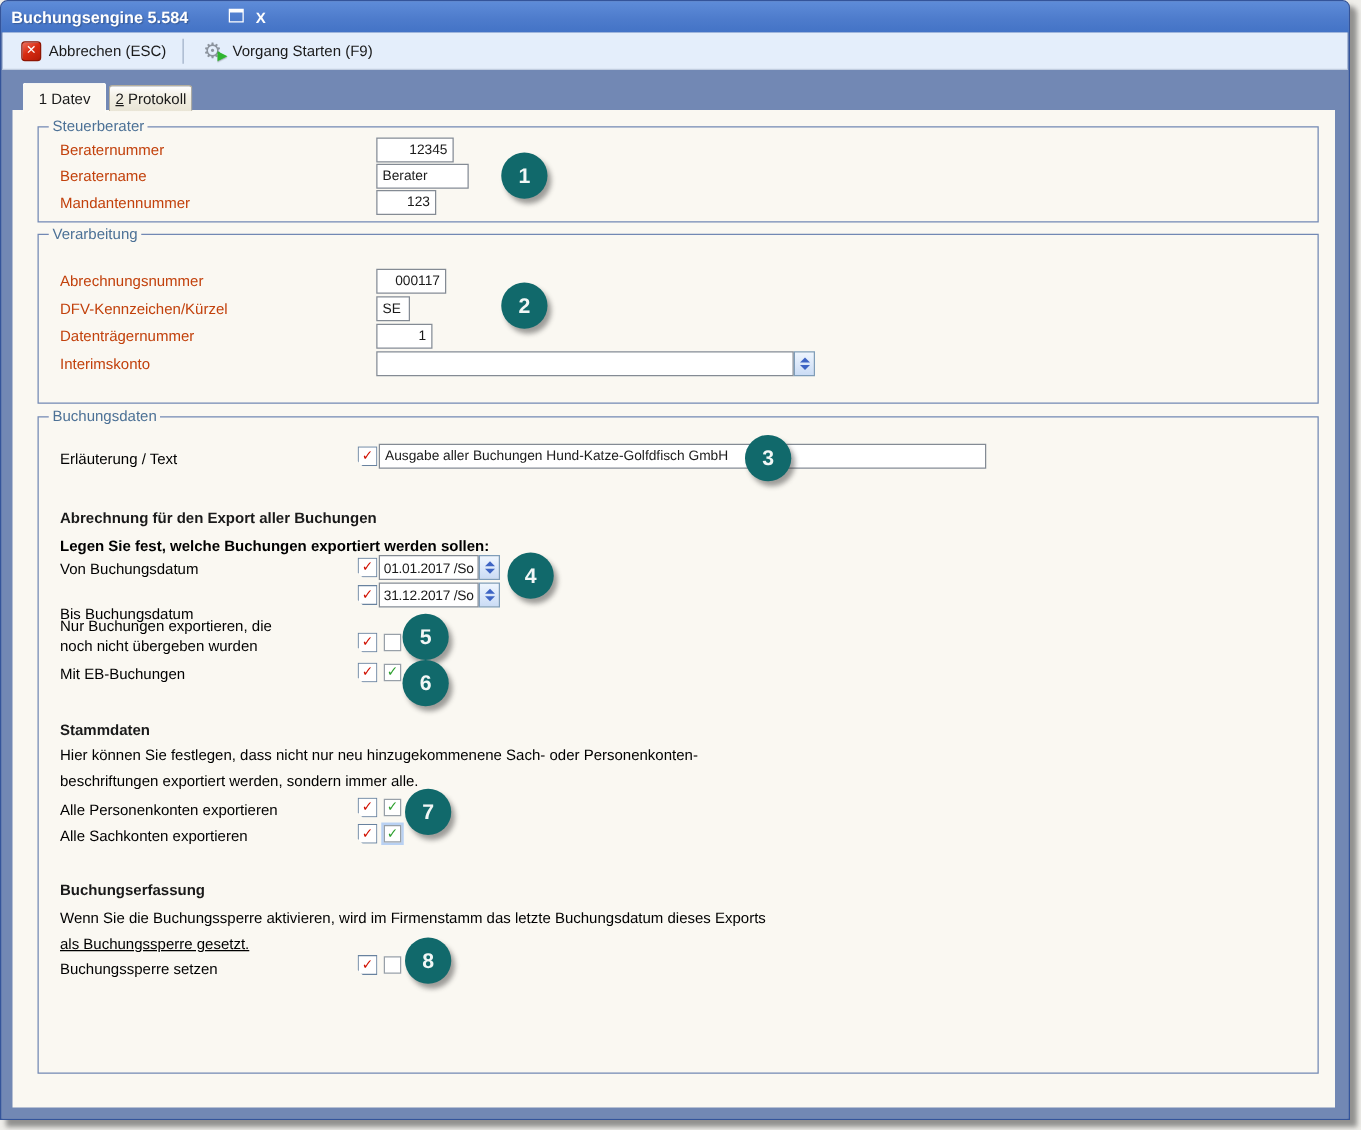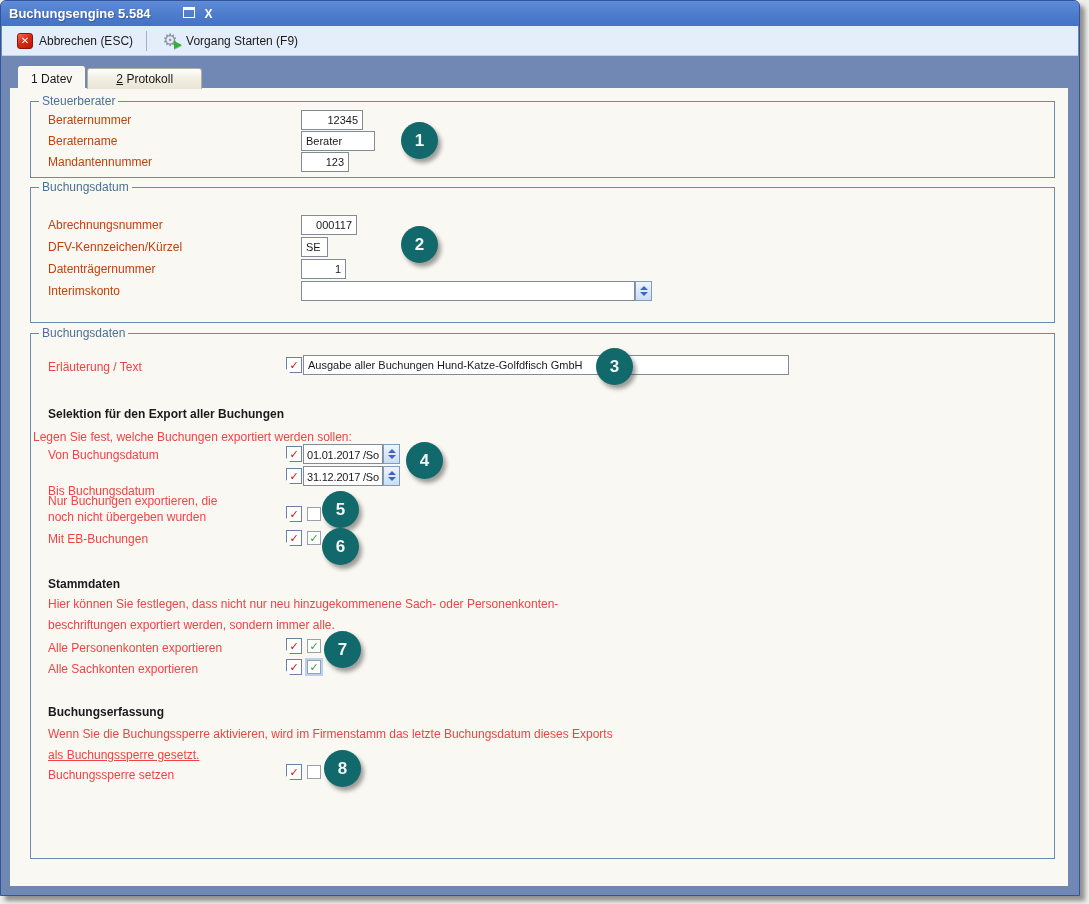--- a/index.html
+++ b/index.html
@@ -32,30 +32,30 @@
   .tsep { width:1px; height:20px; background:#9FB0C8; margin:0 6px; }
 
   
   .frame { position:absolute; left:1px; top:56px; right:1px; bottom:0; background:#7288B4; }
   .tabs { position:absolute; left:16px; top:8px; display:flex; align-items:flex-end; z-index:3; }
   .tab { font-size:12px; cursor:default; }
   .tab.active { background:#FAF8F2; border:1px solid #FDFDF9; border-bottom:none; border-radius:3px 3px 0 0;
                 padding:5px 12px 4px 12px; position:relative; top:1px; }
   .tab.inactive { background:linear-gradient(180deg,#FFFFFF 0%,#F3F0E5 40%,#E9E5D6 100%);
                   border:1px solid #B5AF9E; border-bottom:none; border-radius:3px 3px 0 0;
-                  padding:3px 28px; margin-left:2px; }
+                  padding:3px 4px; margin-left:2px; }
   .tab .accel { text-decoration:underline; }
 
   .page { position:absolute; left:8px; top:31px; width:1058px; height:798px; background:#FAF8F2; }
 
   
   .group { position:absolute; border:1px solid #7288B4; }
   .legend { position:absolute; top:-8px; left:8px; background:#FAF8F2; padding:0 3px; color:#4C7196; font-size:12px; }
   .glabel { position:absolute; color:#c2410c; white-space:nowrap; }
-  .blabel { position:absolute; color:#ef4444; white-space:nowrap; }
+  .blabel { position:absolute; color:#000000; white-space:nowrap; }
   .bhead  { position:absolute; color:#1a1a1a; font-weight:bold; white-space:nowrap; }
 
   .tfield { position:absolute; height:20px; padding:1px 4px; line-height:16px; border:1px solid #848B94;
             background:#fff; font-size:11px; }
   .tfield.right { text-align:right; }
   .datefield { font-size:11px; letter-spacing:-0.2px; padding:2px 2px 1px 3px; }
 
   .spin { position:absolute; width:17px; height:20px; border:1px solid #7F9DB9;
           background:linear-gradient(180deg,#EEF5FE 0%,#CBDCF5 100%);
           display:flex; flex-direction:column; align-items:center; justify-content:center; gap:2px; }
@@ -115,21 +115,21 @@
         <div class="glabel" style="left:17px; top:11px;">Beraternummer</div>
         <div class="tfield right" style="left:270px; top:8px; width:62px;">12345</div>
         <div class="glabel" style="left:17px; top:32px;">Beratername</div>
         <div class="tfield" style="left:270px; top:29px; width:74px;">Berater</div>
         <div class="glabel" style="left:17px; top:53px;">Mandantennummer</div>
         <div class="tfield right" style="left:270px; top:50px; width:48px;">123</div>
         <div class="badge" style="left:370px; top:20px;">1</div>
       </div>
 
       <div class="group" style="left:20px; top:99px; width:1025px; height:136px;">
-        <span class="legend">Buchungsdatum</span>
+        <span class="legend">Verarbeitung</span>
         <div class="glabel" style="left:17px; top:30px;">Abrechnungsnummer</div>
         <div class="tfield right" style="left:270px; top:27px; width:56px;">000117</div>
         <div class="glabel" style="left:17px; top:52px;">DFV-Kennzeichen/Kürzel</div>
         <div class="tfield" style="left:270px; top:49px; width:27px;">SE</div>
         <div class="glabel" style="left:17px; top:74px;">Datenträgernummer</div>
         <div class="tfield right" style="left:270px; top:71px; width:45px;">1</div>
         <div class="glabel" style="left:17px; top:96px;">Interimskonto</div>
         <div class="tfield" style="left:270px; top:93px; width:334px;"></div>
         <div class="spin" style="left:604px; top:93px;">
             <span class="up"></span>
@@ -141,22 +141,22 @@
       <div class="group" style="left:20px; top:245px; width:1025px; height:526px;">
         <span class="legend">Buchungsdaten</span>
 
         <div class="blabel" style="left:17px; top:26px;">Erläuterung / Text</div>
         <div class="rc" style="left:255px; top:23px;">
             <span class="mark">✓</span>
           </div>
         <div class="tfield" style="left:272px; top:21px; width:486px;">Ausgabe aller Buchungen Hund-Katze-Golfdfisch GmbH</div>
         <div class="badge" style="left:565px; top:14px;">3</div>
 
-        <div class="bhead" style="left:17px; top:73px;">Selektion für den Export aller Buchungen</div>
-        <div class="blabel" style="left:2px; top:96px;">Legen Sie fest, welche Buchungen exportiert werden sollen:</div>
+        <div class="bhead" style="left:17px; top:73px;">Abrechnung für den Export aller Buchungen</div>
+        <div class="blabel" style="left:17px; top:96px;font-weight:bold;">Legen Sie fest, welche Buchungen exportiert werden sollen:</div>
 
         <div class="blabel" style="left:17px; top:114px;">Von Buchungsdatum</div>
         <div class="rc" style="left:255px; top:112px;">
             <span class="mark">✓</span>
           </div>
         <div class="tfield datefield" style="left:272px; top:110px; width:80px;">01.01.2017 /So</div>
         <div class="spin" style="left:352px; top:110px;">
             <span class="up"></span>
             <span class="down"></span>
           </div>

